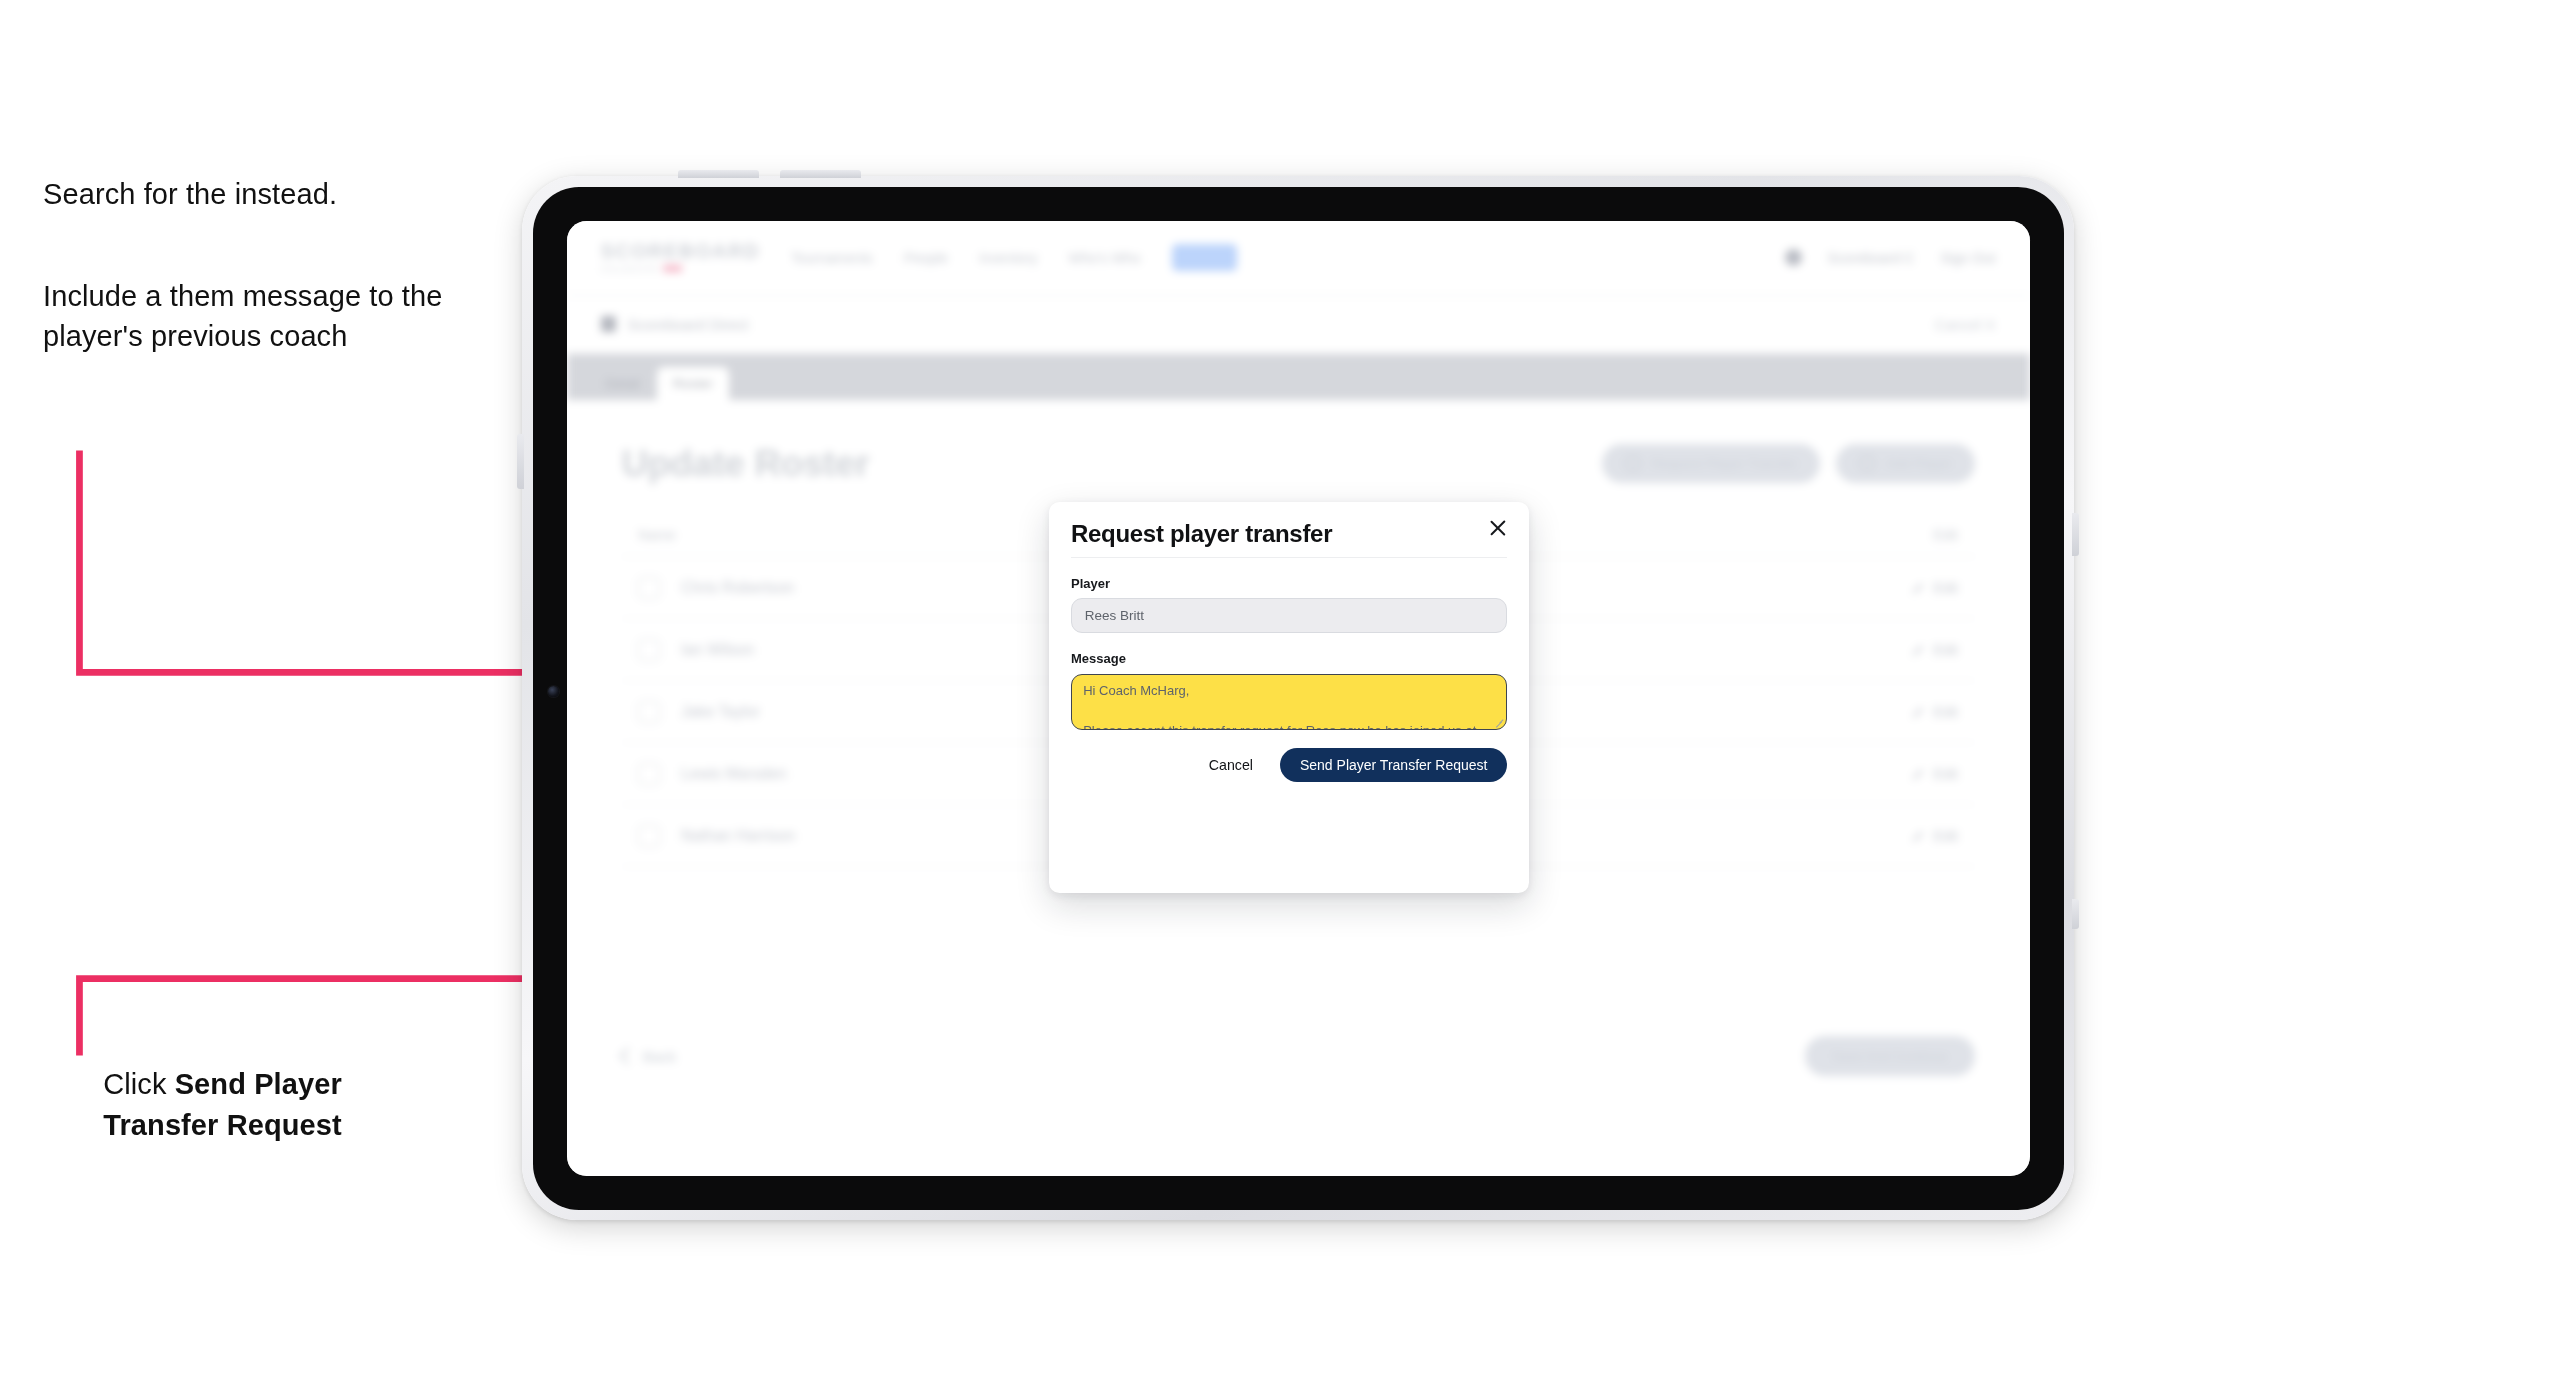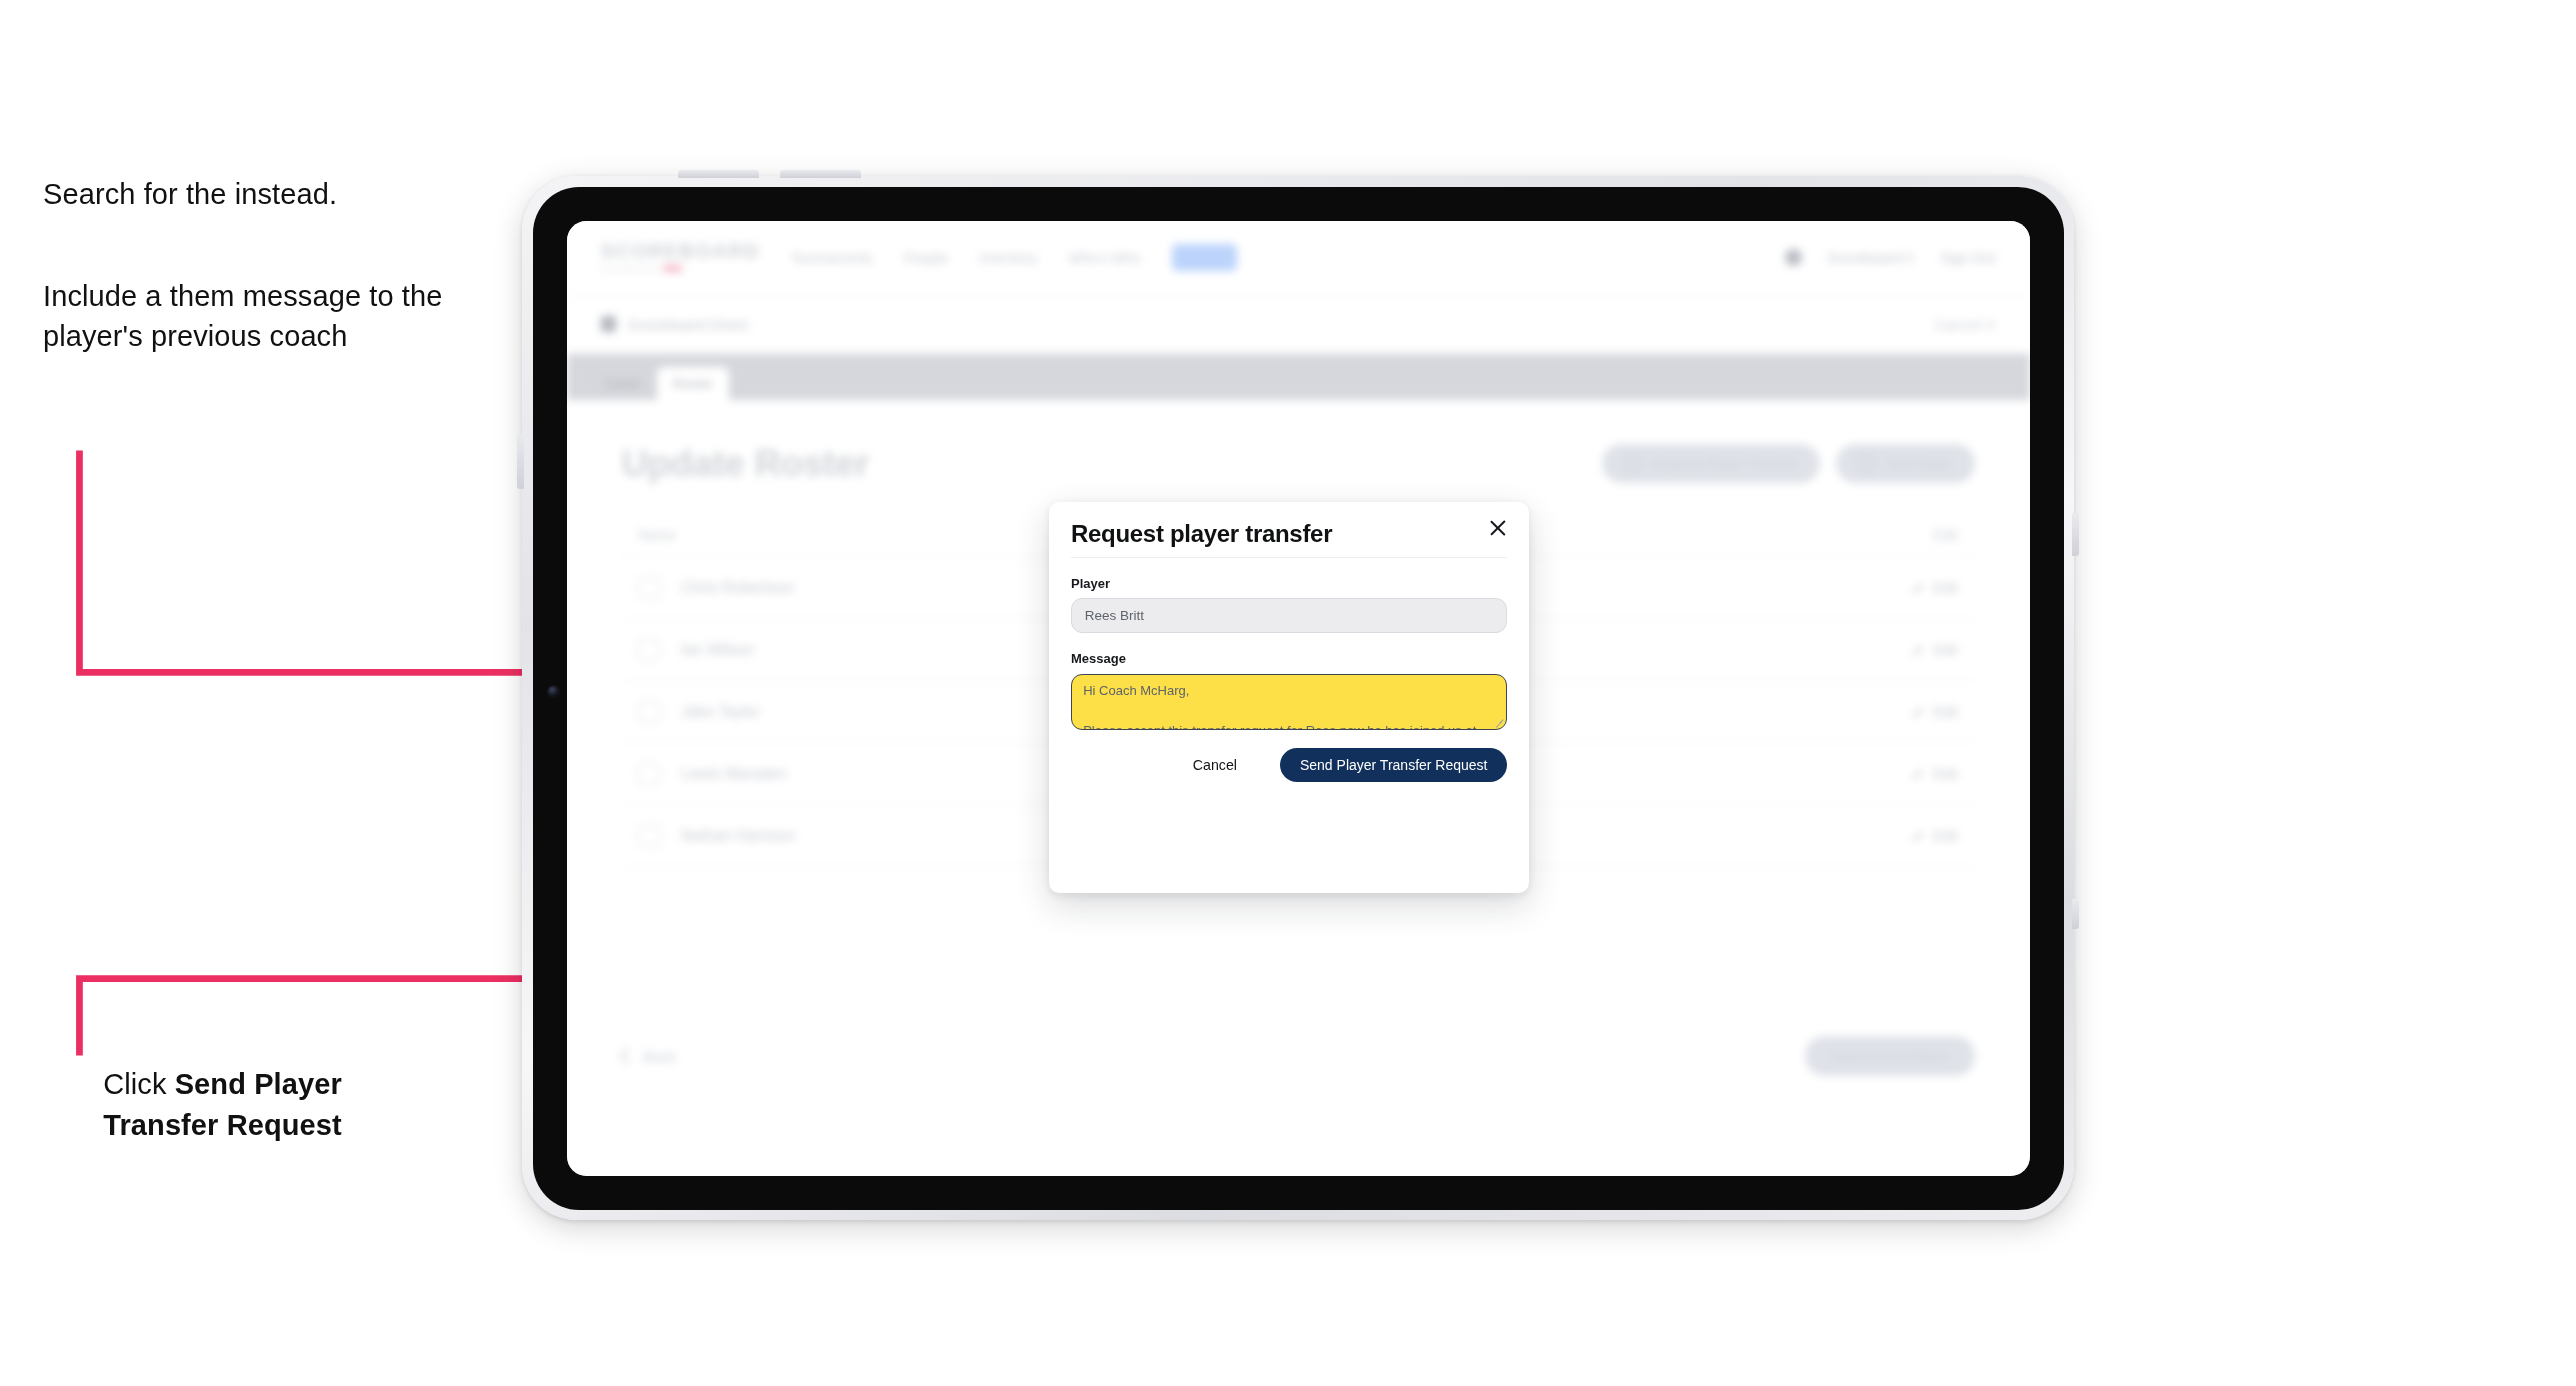--- a/index.html
+++ b/index.html
@@ -121,21 +121,21 @@
     margin-top:7.5px;width:100%;height:56px;box-sizing:border-box;
     background:#fde047;border:1.2px solid #3f4550;border-radius:11px;
     font-family:"Liberation Sans",sans-serif;font-size:13px;line-height:1.52;color:#5e636b;
     padding:6.7px 11.2px;outline:none;resize:none;overflow:hidden;display:block;
   }
   #msg-wrap{position:relative;}
   #msg-resize{position:absolute;right:3.7px;bottom:3.7px;width:8.2px;height:8.2px;pointer-events:none;}
   #msg-resize:before,#msg-resize:after{content:"";position:absolute;background:#9aa0a8;height:1px;transform:rotate(-45deg);right:0;}
   #msg-resize:before{width:8.2px;bottom:1.5px;}
   #msg-resize:after{width:4.5px;bottom:4.5px;right:0px;}
-  #modal-actions{display:flex;align-items:center;justify-content:flex-end;gap:24px;margin-top:18px;}
+  #modal-actions{display:flex;align-items:center;justify-content:flex-end;gap:8px;margin-top:18px;}
   #cancel-btn{background:none;border:none;font-family:"Liberation Sans",sans-serif;
               font-size:14.2px;color:#111316;padding:9px 19.5px;cursor:pointer;}
   #send-btn{background:#11305c;border:none;border-radius:21px;
             font-family:"Liberation Sans",sans-serif;font-size:14px;color:#ffffff;
             padding:0 19.5px;height:34px;cursor:pointer;white-space:nowrap;}
 </style>
 </head>
 <body>
 
 <div class="annot" id="annot-search">Search for the instead.</div>

